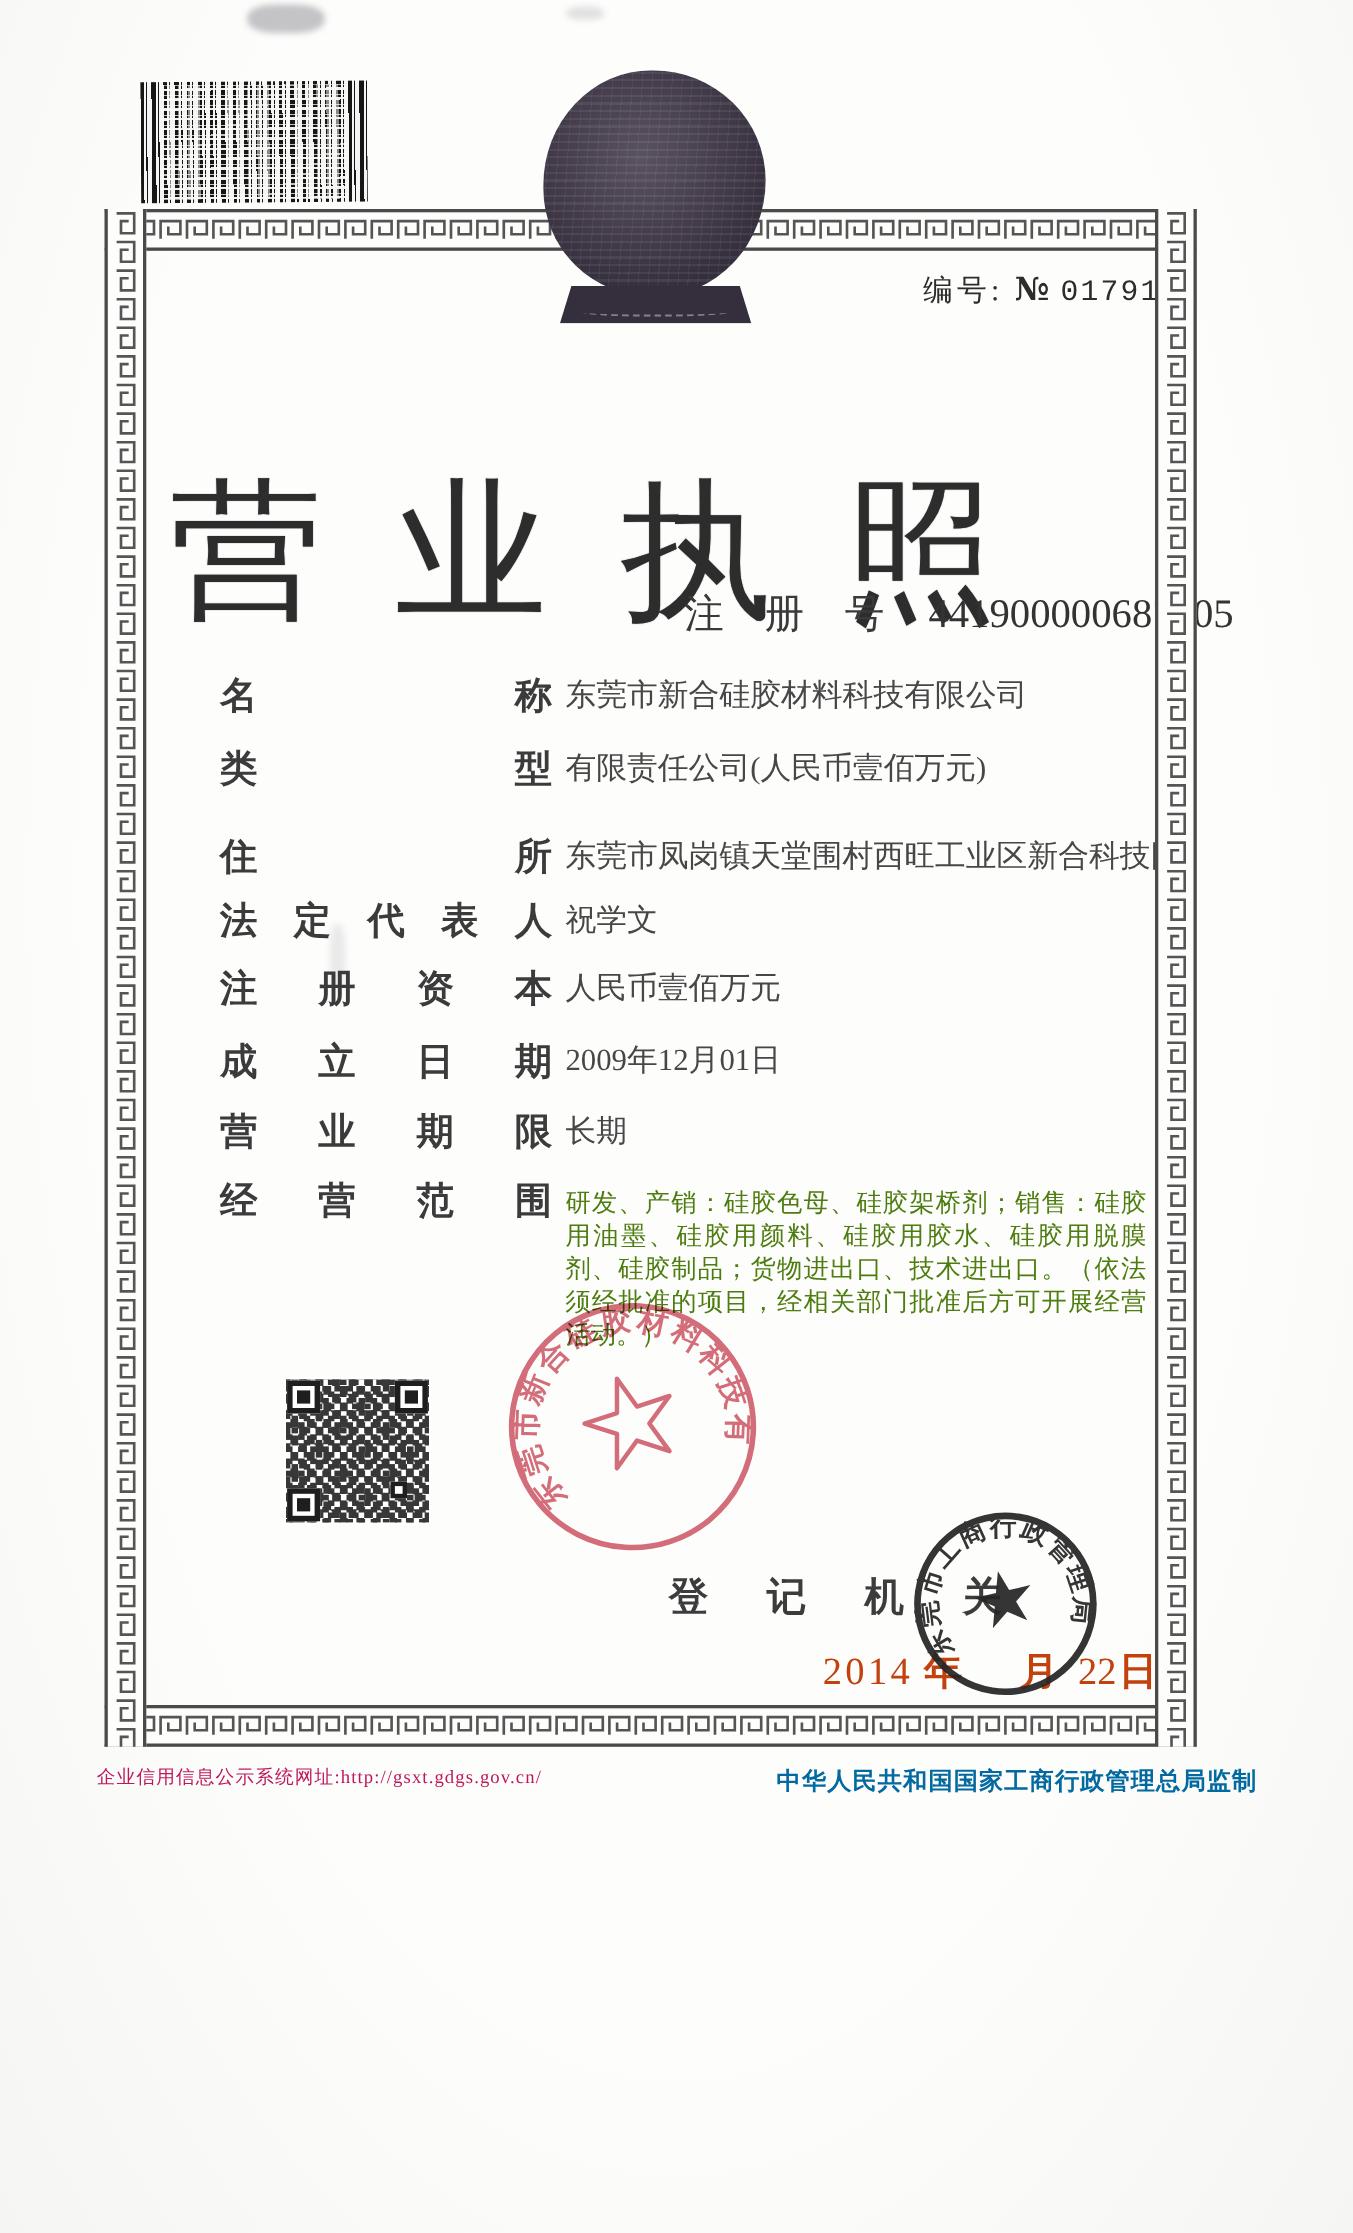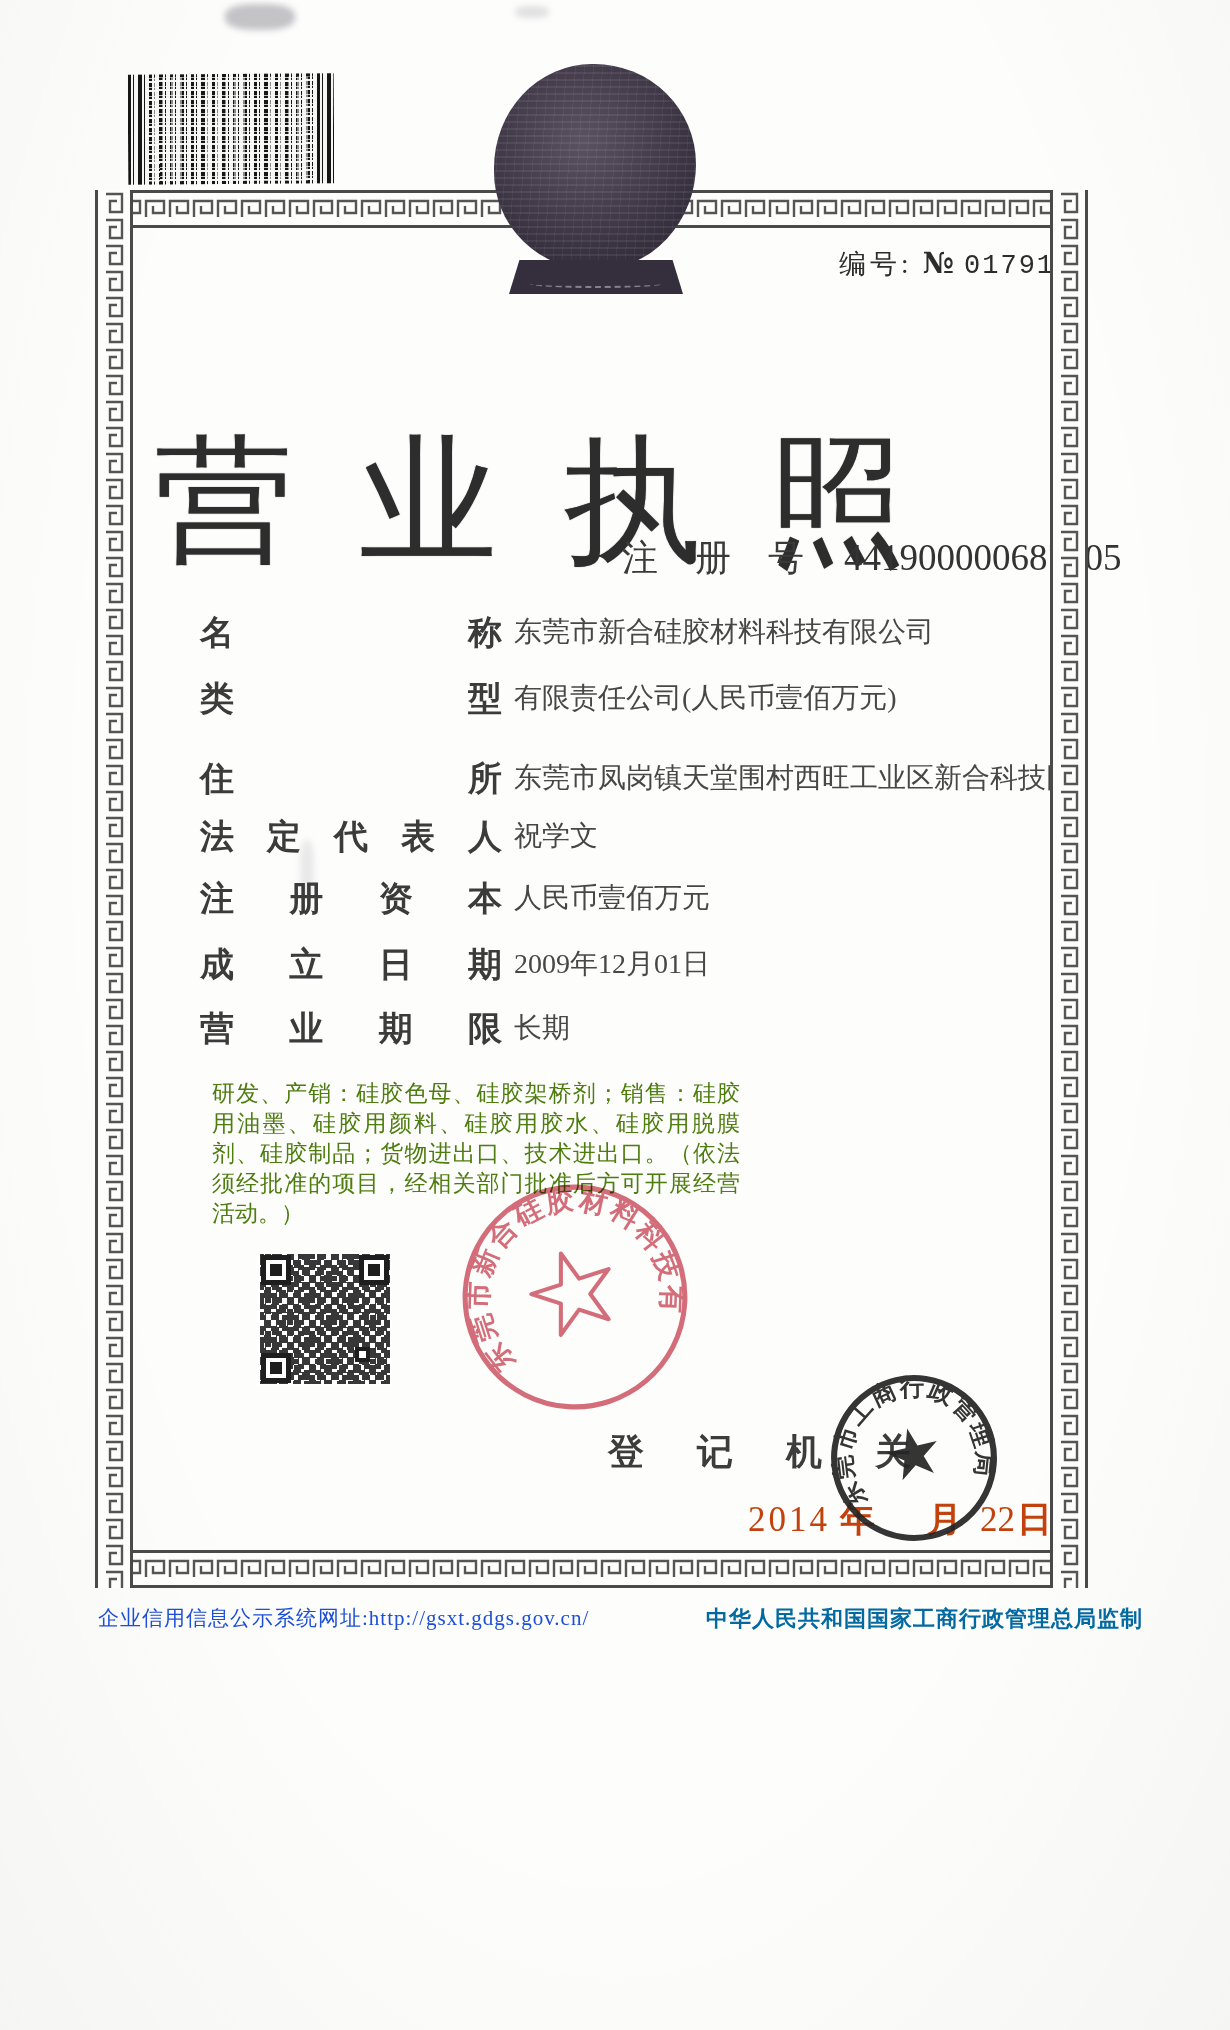--- a/index.html
+++ b/index.html
@@ -91,21 +91,21 @@
                  letter-spacing:22px;color:#3c3c3c;z-index:1;}
   .date-row{position:absolute;left:748px;top:1496px;display:flex;align-items:baseline;
             font-size:35px;color:#c2410c;font-weight:600;z-index:4;}
   .date-row .y{font-family:"Liberation Serif",serif;font-weight:500;letter-spacing:3px;}
   .date-row .cj{margin-left:10px;}
   .date-row .gap-m{margin-left:52px;}
   .date-row .gap-d{margin-left:18px;font-family:"Liberation Serif",serif;font-weight:500;}
   .date-row .ds{margin-left:2px;}
 
   
-  .footer-left{position:absolute;left:98px;top:1604px;font-size:21px;color:#1d4ed8;letter-spacing:1px;}
+  .footer-left{position:absolute;left:88px;top:1604px;font-size:17px;color:#be185d;letter-spacing:1px;}
   .footer-right{position:absolute;left:706px;top:1604px;font-size:22px;font-weight:600;color:#0369a1;letter-spacing:1px;}
 </style>
 </head>
 <body>
 
 <div class="page">
 
   <div class="smudge s1"></div>
   <div class="smudge s2"></div>
   <div class="smudge s3"></div>
@@ -737,20 +737,21 @@
   </div>
   <div class="field-row" style="top:942px">
     <div class="field-label">成立日期</div>
     <div class="field-value">2009年12月01日</div>
   </div>
   <div class="field-row" style="top:1006px">
     <div class="field-label">营业期限</div>
     <div class="field-value">长期</div>
   </div>
   <div class="field-row" style="top:1069px">
+    <div class="field-label">经营范围</div>
     <div class="field-value scope">研发、产销：硅胶色母、硅胶架桥剂；销售：硅胶用油墨、硅胶用颜料、硅胶用胶水、硅胶用脱膜剂、硅胶制品；货物进出口、技术进出口。（依法须经批准的项目，经相关部门批准后方可开展经营活动。）</div>
   </div>
 
   <div class="qr">
     <div class="qr-body"></div>
     <div class="f tl"></div>
     <div class="f tr"></div>
     <div class="f bl"></div>
     <div class="al"></div>
   </div>

